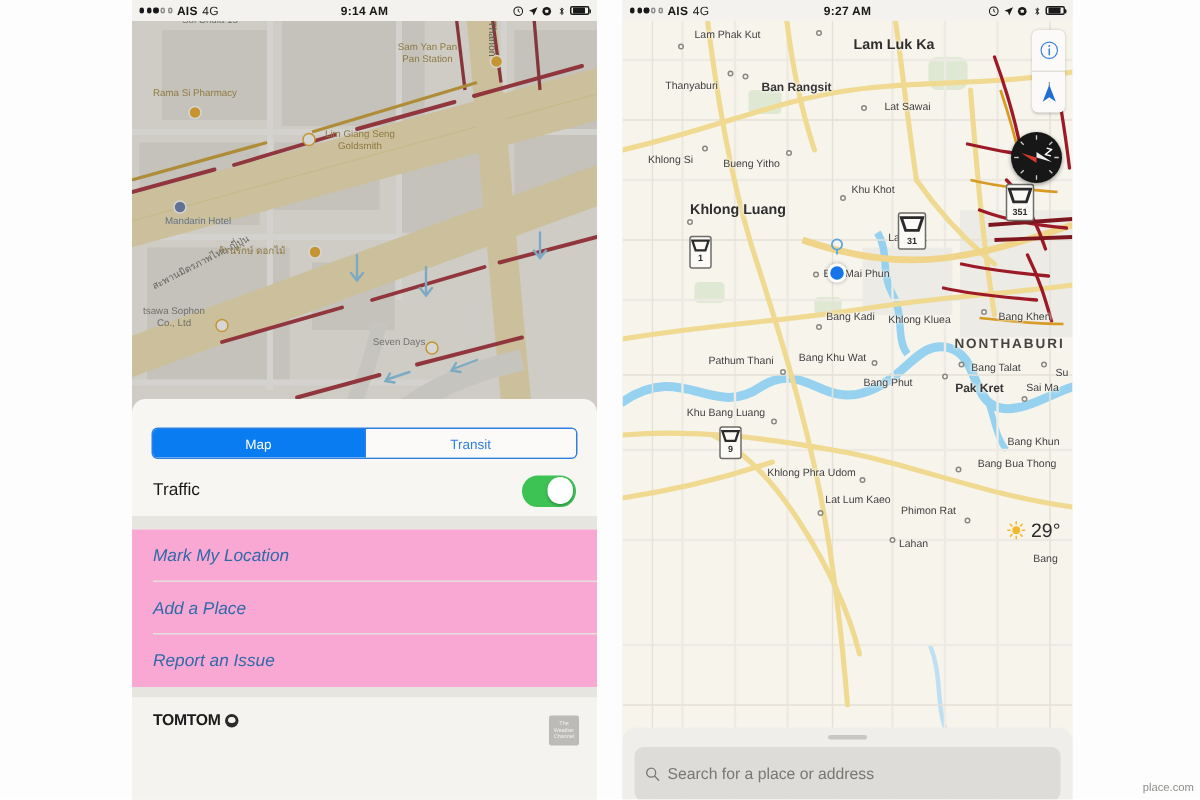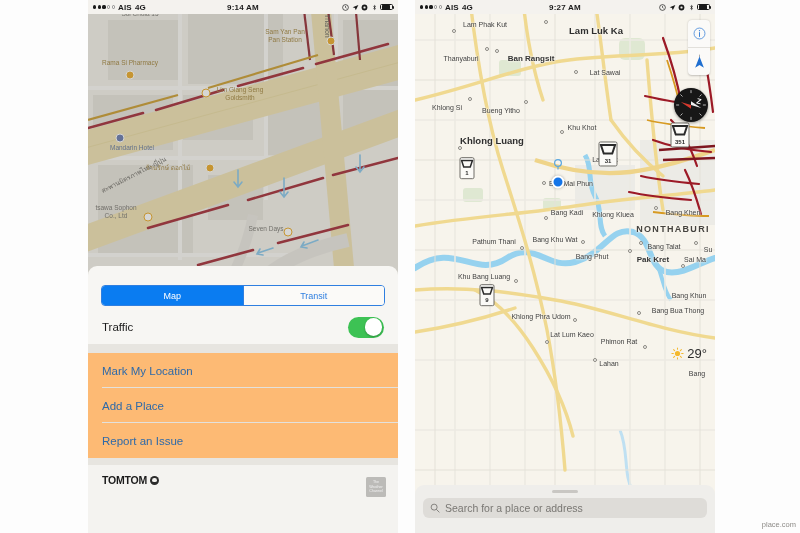--- a/index.html
+++ b/index.html
@@ -12,21 +12,21 @@
   .phone.right{left:415px;width:300px;}
 
   .statusbar{position:absolute;top:0;left:0;right:0;height:14px;background:#f4f2ee;
     display:flex;align-items:center;font-size:8px;color:#1a1a1a;z-index:40;
     padding:0 5px;box-sizing:border-box;letter-spacing:.2px;}
   .sb-left{display:flex;align-items:center;gap:3px;}
   .dots{display:flex;align-items:center;gap:1.5px;}
   .dot{width:3.2px;height:3.2px;border-radius:50%;background:#1a1a1a;}
   .dot.hollow{background:transparent;border:.8px solid #8b8b8b;box-sizing:border-box;}
   .sb-carrier{font-size:8px;font-weight:600;}
-  .sb-net{font-size:8px;font-weight:700;}
+  .sb-net{font-size:8px;font-weight:400;}
   .sb-time{position:absolute;left:0;right:0;text-align:center;font-size:8px;font-weight:600;}
   .sb-right{margin-left:auto;display:flex;align-items:center;gap:2.5px;z-index:2;}
   .sb-ico{width:7px;height:7px;color:#1a1a1a;display:block;}
   .battery{width:13px;height:6.5px;border:1px solid #1a1a1a;border-radius:1.5px;
     position:relative;box-sizing:border-box;padding:.7px;}
   .battery::after{content:"";position:absolute;right:-2.4px;top:1.7px;width:1.4px;height:2.6px;
     background:#1a1a1a;border-radius:0 1px 1px 0;}
   .battery i{display:block;height:100%;background:#1a1a1a;border-radius:.5px;}
 
   
@@ -71,21 +71,21 @@
     font-size:9px;color:#2f7fe0;background:#fbfaf8;border-right:1px solid #2f7fe0;cursor:pointer;}
   .seg-item:last-child{border-right:none;}
   .seg-item.active{background:#0a7cf1;color:#fff;}
   .row-traffic{display:flex;align-items:center;padding:0 14px;height:34px;margin-top:4px;}
   .row-label{font-size:11.5px;color:#1b1b1b;}
   .switch{margin-left:auto;width:36px;height:21px;border-radius:11px;background:#3dc254;
     position:relative;cursor:pointer;}
   .switch .knob{position:absolute;top:1.6px;right:1.6px;width:17.8px;height:17.8px;
     border-radius:50%;background:#fff;box-shadow:0 1px 2px rgba(0,0,0,.28);}
   .sheet-sep{height:9px;background:#e7e5e0;}
-  .links{background:#fdba74;}
+  .links{background:#f9a8d4;font-style:italic;}
   .link{height:35px;display:flex;align-items:center;padding:0 14px;font-size:11.5px;
     color:#2f6aa8;cursor:pointer;position:relative;}
   .link::after{content:"";position:absolute;left:14px;right:0;bottom:0;height:1px;background:#e3e1dc;}
   .link:last-child::after{display:none;}
   .attrib{background:#f4f3f0;height:68px;position:relative;padding:9px 14px;box-sizing:border-box;}
   .tomtom{display:flex;align-items:center;gap:3px;}
   .tomtom-word{font-size:10.5px;font-weight:700;color:#1b1b1b;letter-spacing:-.2px;}
   .tomtom-mark{width:9px;height:9px;border-radius:50%;background:#2b2b2b;position:relative;}
   .tomtom-mark::after{content:"";position:absolute;left:1.8px;top:2px;width:5px;height:4.6px;
     border-radius:50% 50% 50% 50%/60% 60% 40% 40%;background:#f4f3f0;}
@@ -108,21 +108,21 @@
     transform:translate(-50%,-50%);z-index:8;}
   .shield-num{font-size:6px;color:#2b2b2b;font-weight:600;line-height:1;}
   .shield.w{width:17px;}
   .userdot{position:absolute;width:13px;height:13px;border-radius:50%;background:#1575e8;
     border:2px solid #fff;box-sizing:border-box;transform:translate(-50%,-50%);
     box-shadow:0 0 3px rgba(0,0,0,.3);z-index:9;}
 
   .searchbar{position:absolute;left:0;right:0;bottom:0;height:48px;background:#efeeeb;
     border-radius:9px 9px 0 0;z-index:25;padding-top:5px;box-sizing:border-box;}
   .grabber{width:26px;height:3px;border-radius:2px;background:#c9c7c3;margin:0 auto 5px;}
-  .search-field{margin:0 8px;height:20px;background:#dedcd8;border-radius:6px;display:flex;
+  .search-field{margin:0 8px;height:36px;background:#dedcd8;border-radius:6px;display:flex;
     align-items:center;padding:0 7px;gap:5px;cursor:text;}
   .search-ph{font-size:10.5px;color:#797773;}
 
   .watermark{position:absolute;right:4px;bottom:4px;font-size:7.5px;color:#8e8c88;z-index:60;}
 </style>
 </head>
 <body>
 
 <div class="stage">
 

